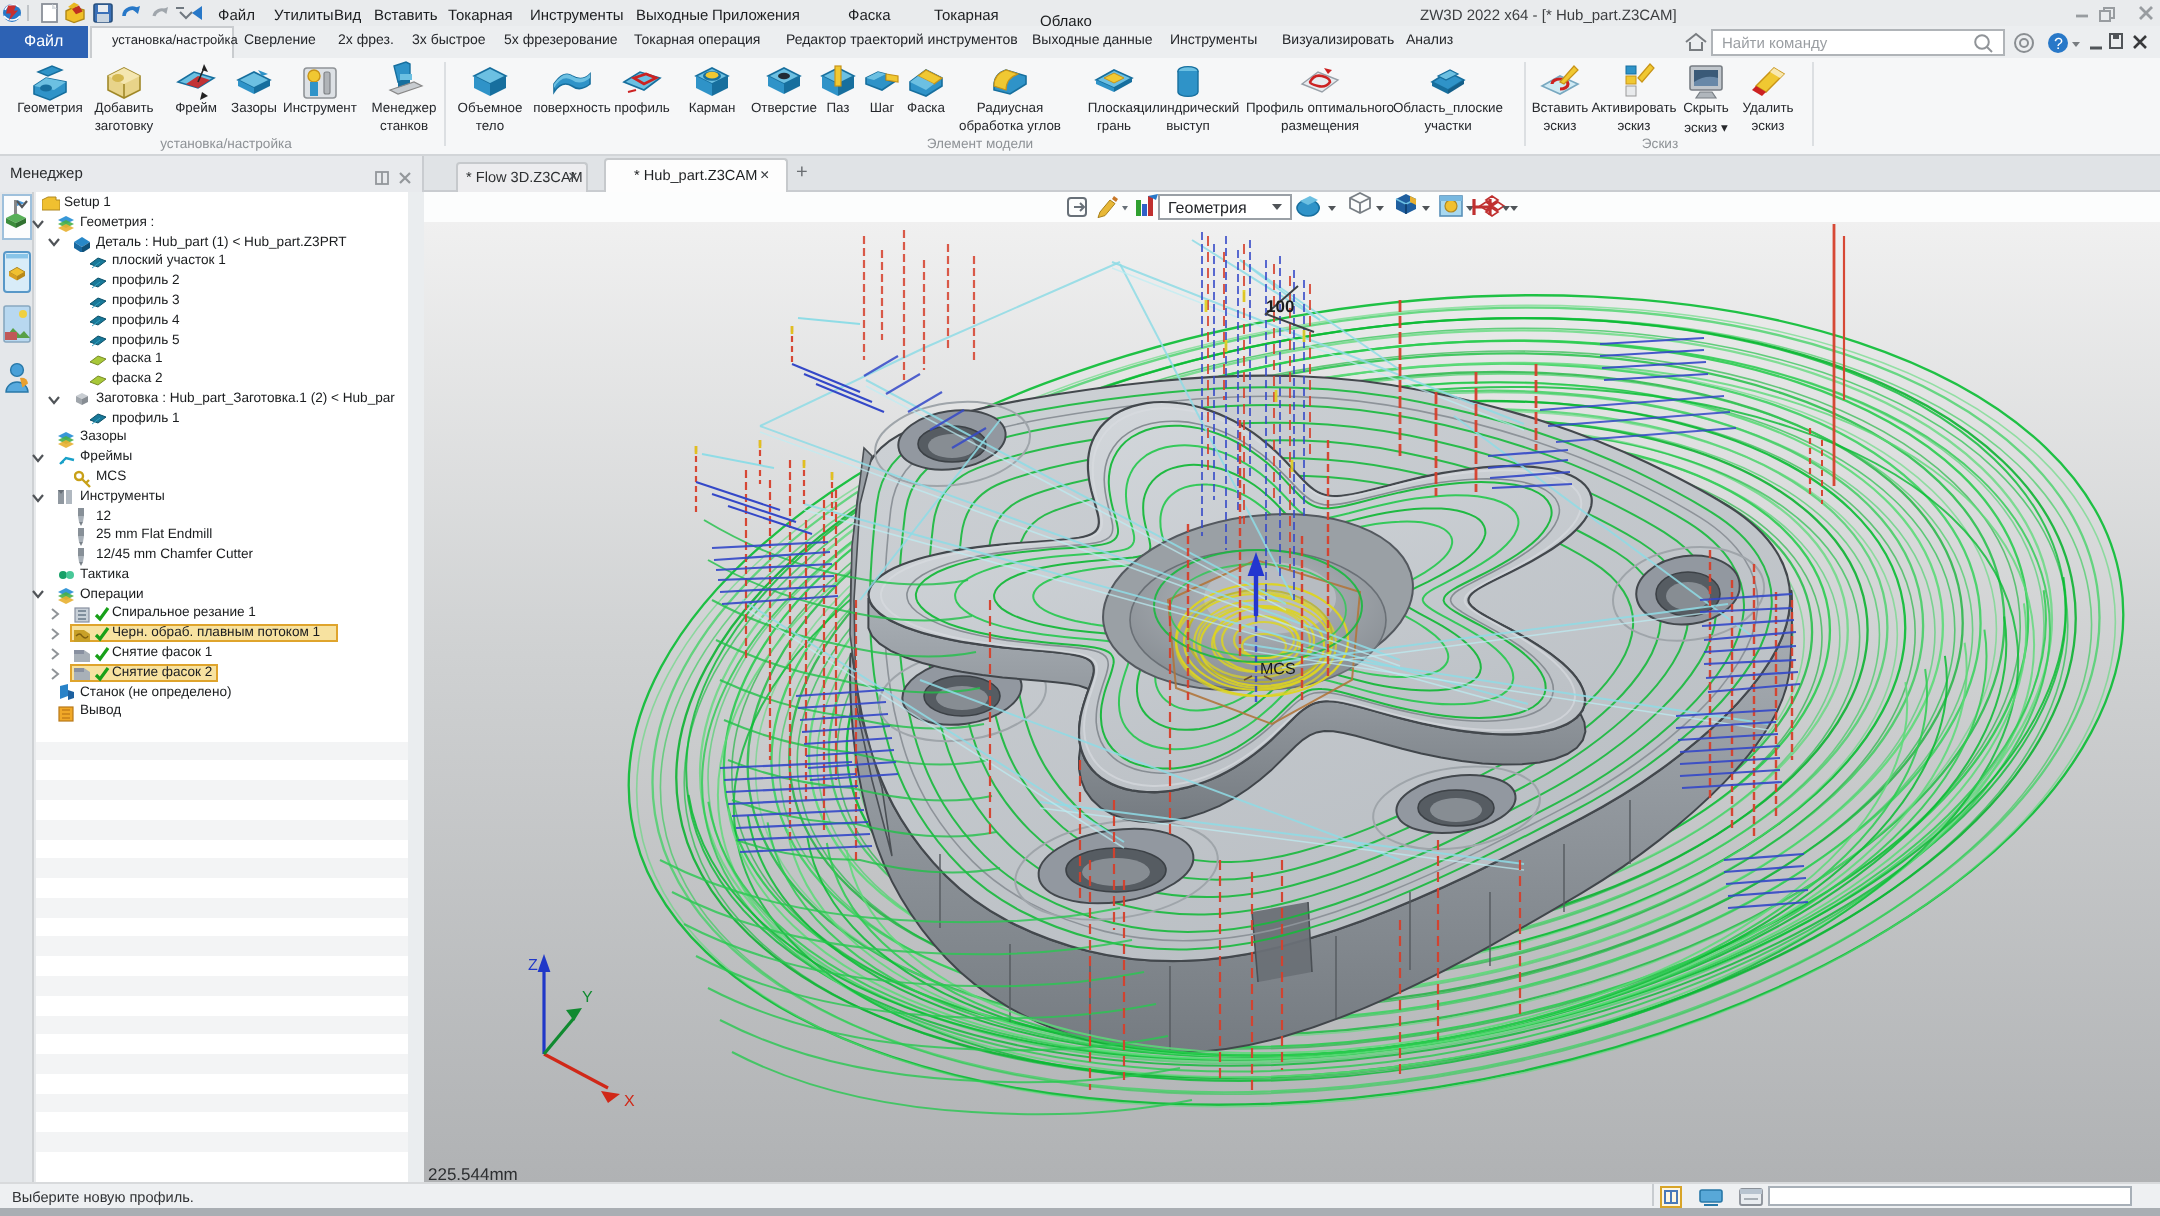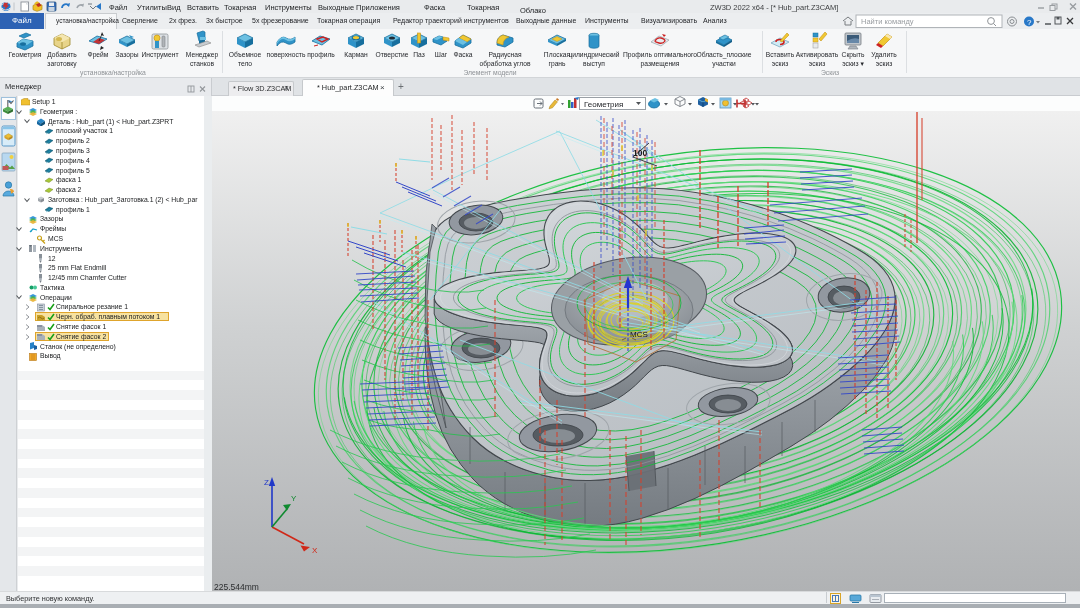--- a/index.html
+++ b/index.html
@@ -862,21 +862,21 @@
     <rect x="190" y="2" width="11" height="2.5" fill="#78b8e0"></rect>
     <path d="M203,7 l4,0 -2,2.5 Z" fill="#505458"></path>
 <path d="M213,4 l3,-2 3,2 -3,2 Z M213,10 l3,-2 3,2 -3,2 Z M210,7 l3,-2 3,2 -3,2 Z M216,7 l3,-2 3,2 -3,2 Z" fill="none" stroke="#c03030" stroke-width="0.8"></path>
     <path d="M225,7 l4,0 -2,2.5 Z" fill="#505458"></path>
 </svg>
 <svg class="abs" style="left:735px;top:98px" width="30" height="12" viewBox="0 0 30 12">
 <path d="M2,1.5 l0,8 M2,5.5 l8,0 M10,1.5 l0,8" stroke="#c03030" stroke-width="1.6" fill="none"></path>
     <path d="M16,5 l4,0 -2,2.5 Z" fill="#505458"></path>
 </svg>
 <div class="abs" style="left:0;top:591px;width:1080px;height:13px;background:#eef0f2;border-top:1px solid #d8dadc"></div>
-<span class="abs t" style="left:6px;top:593.5px;font-size:7.3px;color:#303234">Выберите новую команду.</span>
+<span class="abs t" style="left:6px;top:593.5px;font-size:7.3px;color:#303234">Выберите новую профиль.</span>
 <div class="abs" style="left:826px;top:592px;width:1px;height:11px;background:#c8ccd0"></div>
 <svg class="abs" style="left:830px;top:592.5px" width="54" height="11" viewBox="0 0 54 11">
 <rect x="0.5" y="0.5" width="10" height="10" fill="#fdf6e2" stroke="#d8a428" stroke-width="1"></rect>
     <rect x="2.5" y="2.5" width="6" height="6" fill="none" stroke="#4878b8" stroke-width="1"></rect>
     <line x1="5.5" y1="2.5" x2="5.5" y2="8.5" stroke="#4878b8" stroke-width="1"></line>
 <rect x="20" y="2" width="11" height="6" rx="1" fill="#58a8d8" stroke="#2878a8" stroke-width="0.8"></rect>
     <line x1="22" y1="9.5" x2="29" y2="9.5" stroke="#2878a8" stroke-width="1"></line>
 <rect x="40" y="1.5" width="11" height="8" rx="1" fill="#e8ecf0" stroke="#8a9098" stroke-width="0.9"></rect>
     <rect x="40" y="1.5" width="11" height="2.5" fill="#b8c4d0"></rect>
     <line x1="42" y1="6.5" x2="49" y2="6.5" stroke="#98a0a8" stroke-width="0.8"></line>

